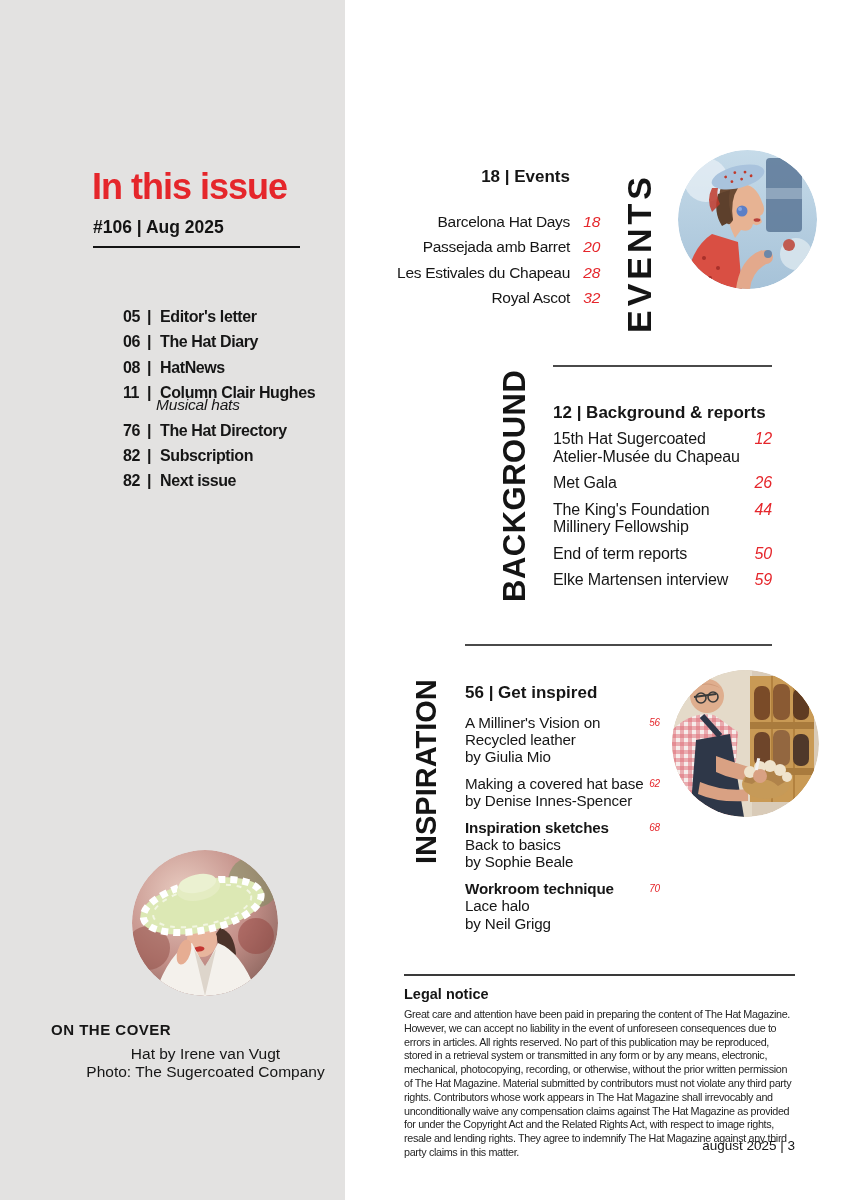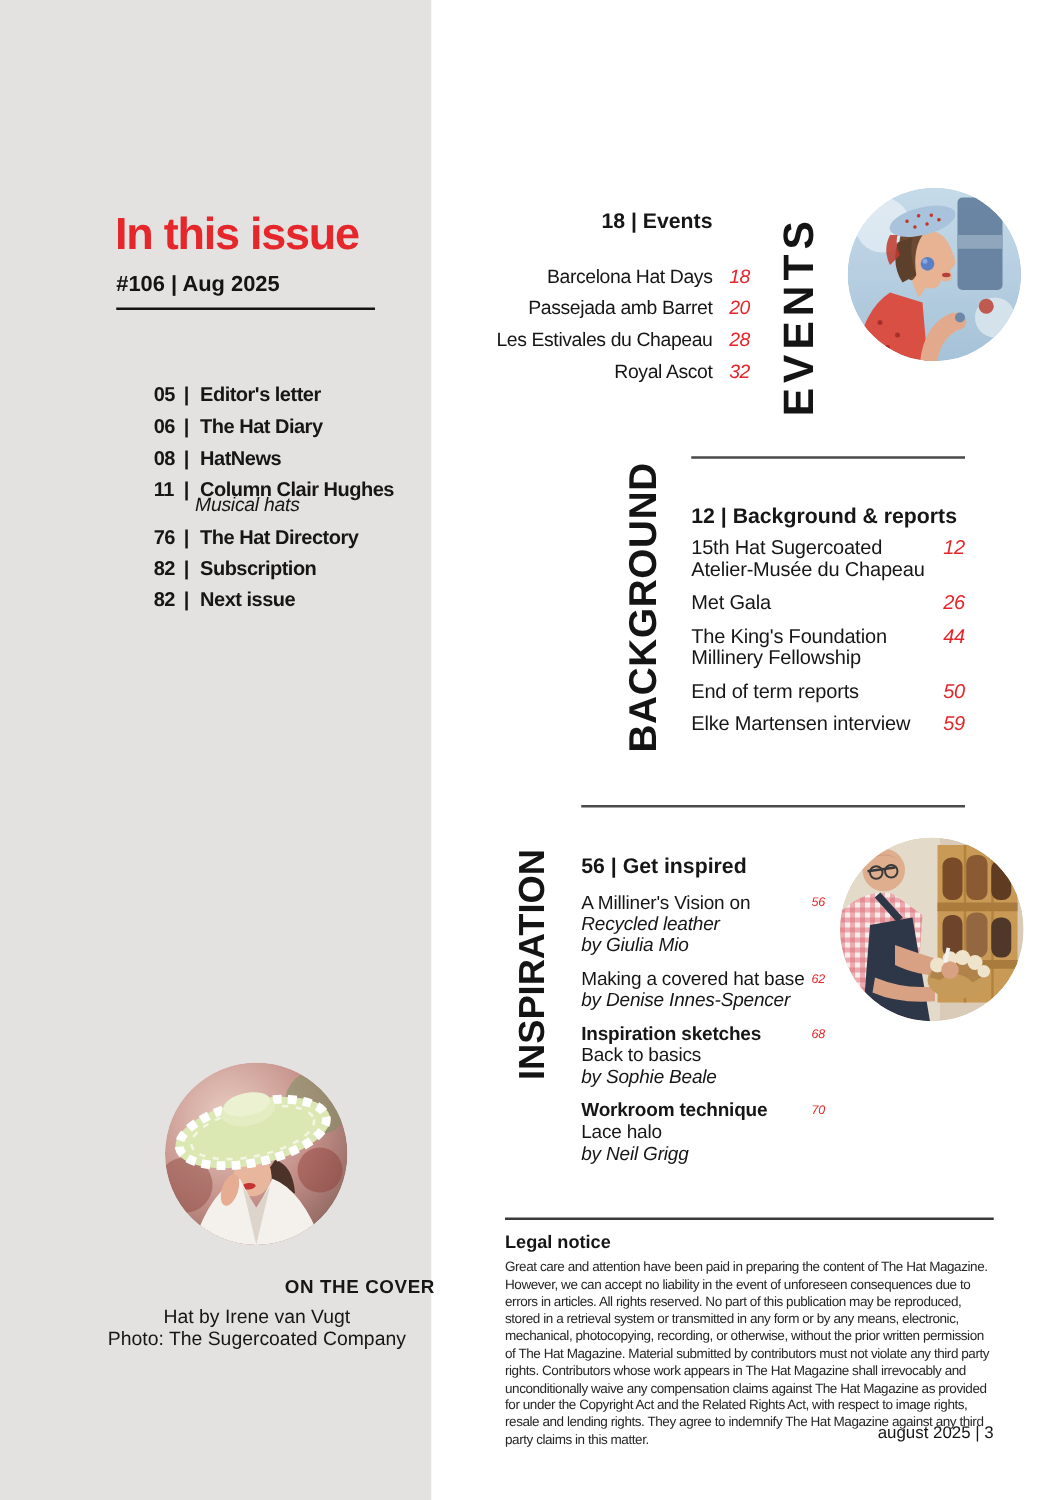--- a/index.html
+++ b/index.html
@@ -14,21 +14,21 @@
   }
   .issue-line{position:absolute;left:93px;top:217px;font-size:17.5px;font-weight:700;color:#141414;white-space:nowrap;}
   .issue-rule{position:absolute;left:93px;top:246px;width:207px;height:2px;background:#141414;}
   .toc{position:absolute;left:123px;top:308px;width:215px;}
   .trow{display:flex;line-height:17px;margin-bottom:8.4px;font-size:16px;font-weight:700;letter-spacing:-0.4px;}
   .trow .num{width:24px;}
   .trow .lab{margin-left:9px;white-space:nowrap;}
   .toc-sub{font-size:15.5px;font-weight:400;font-style:italic;line-height:16px;margin:-4px 0 8.4px 33px;letter-spacing:-0.2px;}
   .photo{position:absolute;border-radius:50%;}
   .cover-photo{left:132px;top:850px;}
-  .cover-head{position:absolute;left:63px;top:1021px;width:285px;text-align:right;font-size:15px;font-weight:700;letter-spacing:0.5px;}
+  .cover-head{position:absolute;left:51px;top:1021px;width:285px;text-align:left;font-size:15px;font-weight:700;letter-spacing:0.5px;}
   .cover-credit{position:absolute;left:48px;top:1045px;width:315px;text-align:center;font-size:15.5px;line-height:18px;white-space:nowrap;}
 
   .vlabel{position:absolute;writing-mode:vertical-rl;transform:rotate(180deg);font-weight:700;line-height:1;color:#141414;white-space:nowrap;}
   .vl-events{left:622px;top:169px;height:164px;font-size:34px;letter-spacing:4px;}
   .vl-background{left:499px;top:396px;height:206px;font-size:31px;letter-spacing:0.5px;}
   .vl-inspiration{left:412px;top:676px;height:188px;font-size:29px;}
 
   .ev-header{position:absolute;left:370px;top:167px;width:200px;text-align:right;font-size:17px;font-weight:700;white-space:nowrap;}
   .ev-list{position:absolute;left:370px;top:209px;width:230px;}
   .erow{display:flex;line-height:25.3px;font-size:15.5px;letter-spacing:-0.3px;}
@@ -44,21 +44,21 @@
   .bg-list{position:absolute;left:553px;top:430px;width:219px;}
   .brow{display:flex;align-items:flex-start;margin-bottom:9px;font-size:16px;line-height:17.5px;letter-spacing:-0.15px;}
   .brow .lines{flex:1;white-space:nowrap;}
   .brow .pagenum{width:26px;}
 
   .in-header{position:absolute;left:465px;top:683px;font-size:17px;font-weight:700;white-space:nowrap;}
   .in-list{position:absolute;left:465px;top:714px;width:195px;}
   .irow{display:flex;align-items:flex-start;margin-bottom:9.5px;font-size:15.2px;line-height:17.2px;letter-spacing:-0.15px;}
   .irow .lines{flex:1;white-space:nowrap;}
   .irow .pagenum{width:26px;font-size:10px;}
-  .ln-it{font-style:italic;}
+  .ln-it{}
   .ln-b{font-weight:700;}
 
   .ev-photo{left:678px;top:150px;}
   .in-photo{left:672px;top:670px;}
 
   .legal-head{position:absolute;left:404px;top:986px;font-size:14.5px;font-weight:700;}
   .legal-body{position:absolute;left:404px;top:1008px;width:392px;font-size:10.8px;line-height:13.8px;letter-spacing:-0.35px;color:#262626;}
   .page-footer{position:absolute;right:53px;top:1138px;font-size:13.5px;color:#141414;white-space:nowrap;}
 </style>
 </head>

